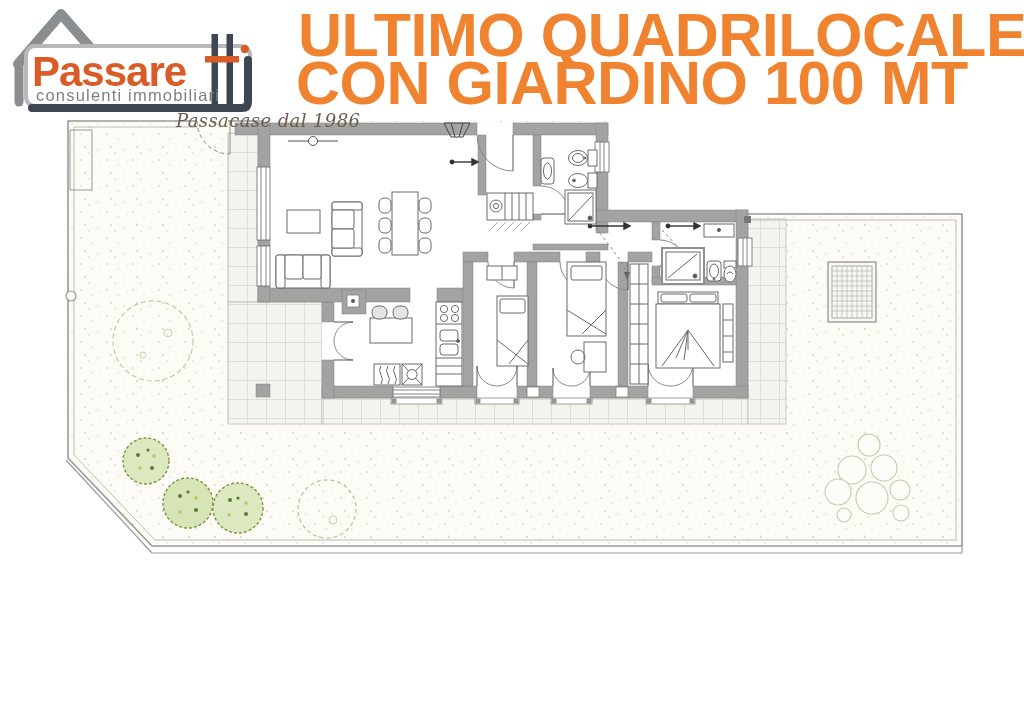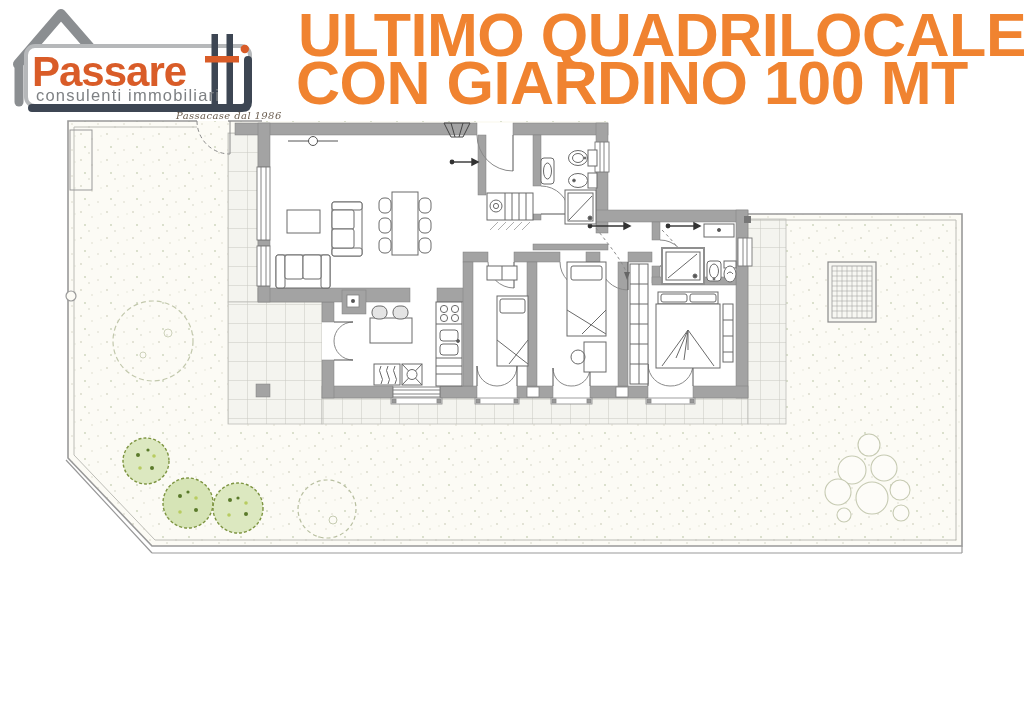--- a/index.html
+++ b/index.html
@@ -6,21 +6,21 @@
   .stage{position:relative;width:1024px;height:724px;background:#ffffff;overflow:hidden;
          font-family:"Liberation Sans",sans-serif;}
   .plan-svg{position:absolute;left:0;top:0;width:1024px;height:724px;}
   .logo{position:absolute;left:6px;top:4px;width:292px;height:132px;}
   .headline{position:absolute;left:296px;top:0;width:726px;color:#f08330;
             font-weight:bold;font-size:61px;letter-spacing:-0.5px;line-height:1;}
   .headline .hl1{position:absolute;left:2px;top:5px;white-space:nowrap;}
   .headline .hl2{position:absolute;left:0px;top:53px;white-space:nowrap;}
   .slogan{position:absolute;left:176px;top:110px;width:140px;
           font-family:"DejaVu Serif","Liberation Serif",serif;font-style:italic;
-          font-size:10px;color:#6a5c4e;letter-spacing:.4px;white-space:nowrap;}
+          font-size:18px;color:#6a5c4e;letter-spacing:.4px;white-space:nowrap;}
   svg text.brand{font-family:"Liberation Sans",sans-serif;font-weight:bold;}
 </style>
 </head>
 <body>
 
 <div class="stage">
 
   <svg class="plan-svg" viewBox="0 0 1024 724">
     <defs>
       <pattern id="tile" x="228" y="133" width="19" height="19" patternUnits="userSpaceOnUse">

